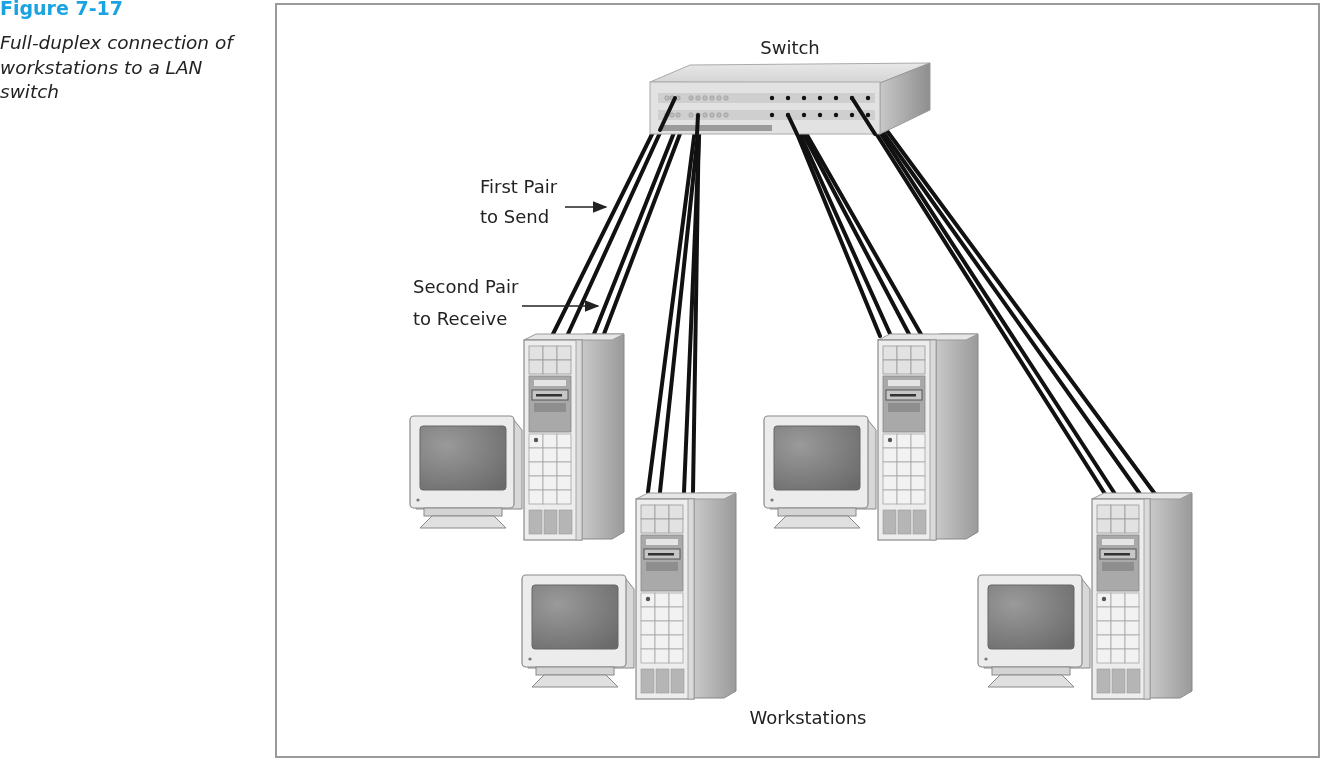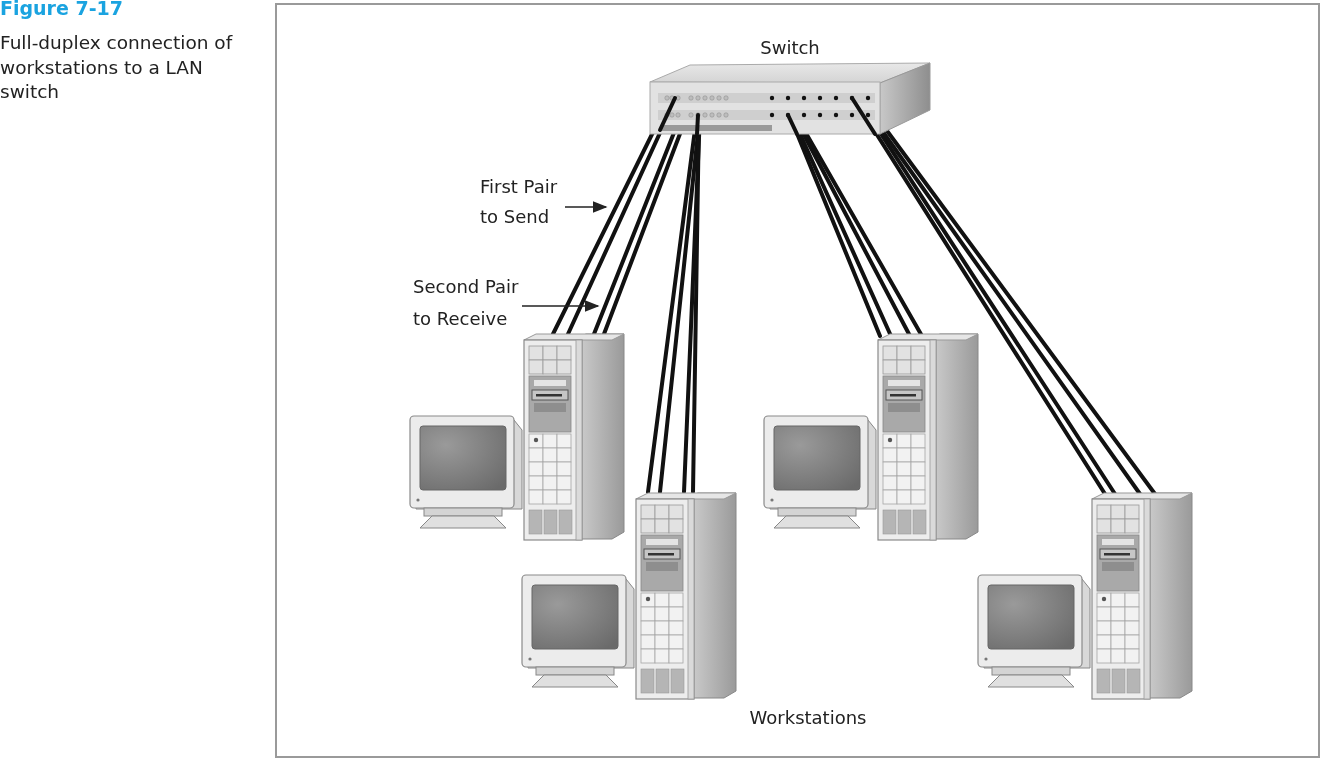--- a/index.html
+++ b/index.html
@@ -1,19 +1,19 @@
 <!DOCTYPE html>
 <html><head>
 <meta charset="utf-8">
 <style>
   html, body { margin: 0; padding: 0; background: #ffffff; }
   body { width: 1324px; height: 761px; position: relative; overflow: hidden; font-family: "DejaVu Sans", sans-serif; }
   .caption { position: absolute; left: 0; top: 0; width: 260px; }
   .fig-num { position: absolute; left: 0; top: -3px; font-family: "DejaVu Sans", sans-serif; font-weight: bold; font-size: 19px; color: #1aa3e0; }
-  .fig-desc { position: absolute; left: 0; top: 31px; font-family: "DejaVu Sans", sans-serif; font-size: 18.5px; line-height: 24.5px; color: #222; width: 260px; }
+  .fig-desc { position: absolute; left: 0; top: 31px; font-family: "DejaVu Sans", sans-serif; font-style: italic; font-size: 18.5px; line-height: 24.5px; color: #222; width: 260px; }
   .frame { position: absolute; left: 275px; top: 3px; width: 1045px; height: 755px; border: 2px solid #9a9a9a; box-sizing: border-box; background: #fff; }
   svg.diagram { position: absolute; left: 0; top: 0; }
   .lbl { font-family: "DejaVu Sans", sans-serif; font-size: 18px; fill: #222; }
 </style>
 </head>
 <body>
 
 <div class="caption">
   <div class="fig-num">Figure 7-17</div>
   <div class="fig-desc">Full-duplex connection of workstations to a LAN switch</div>

